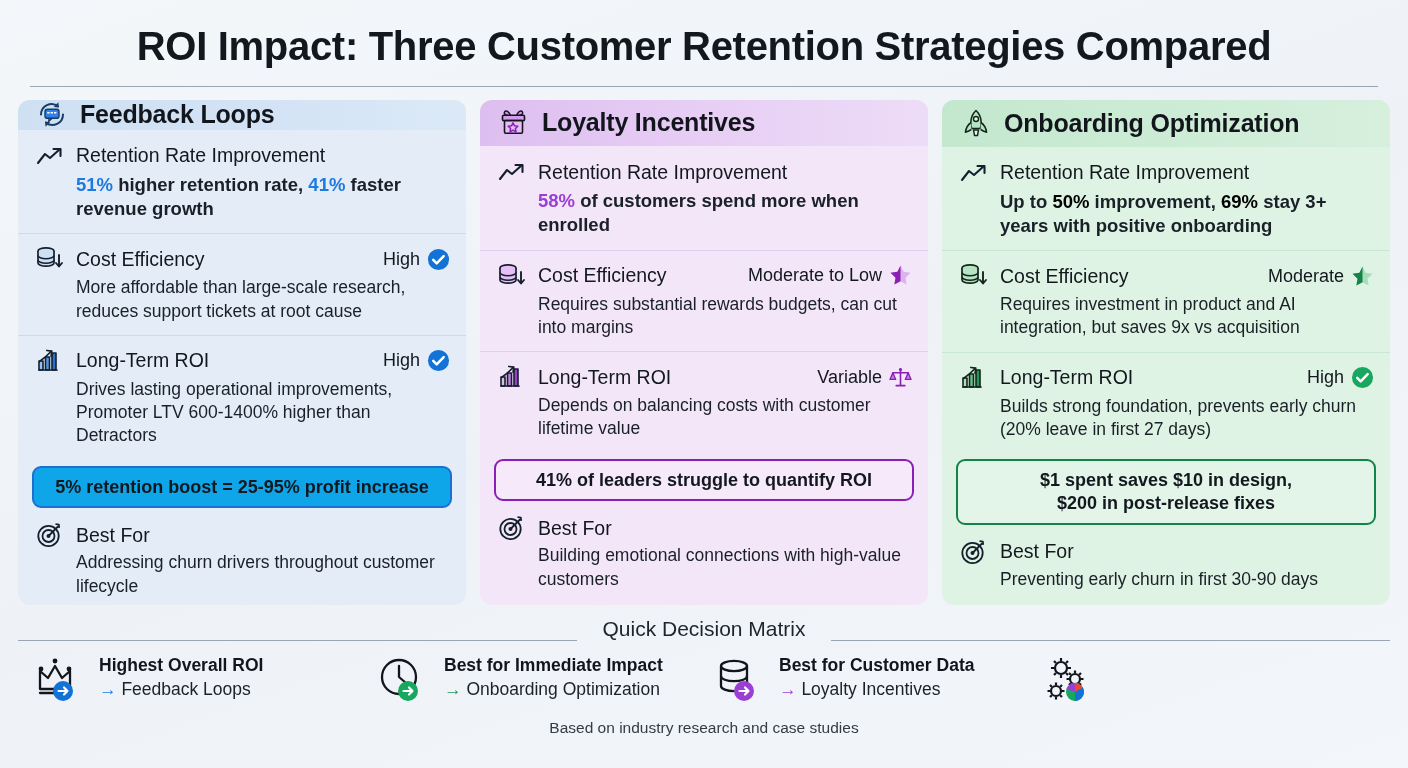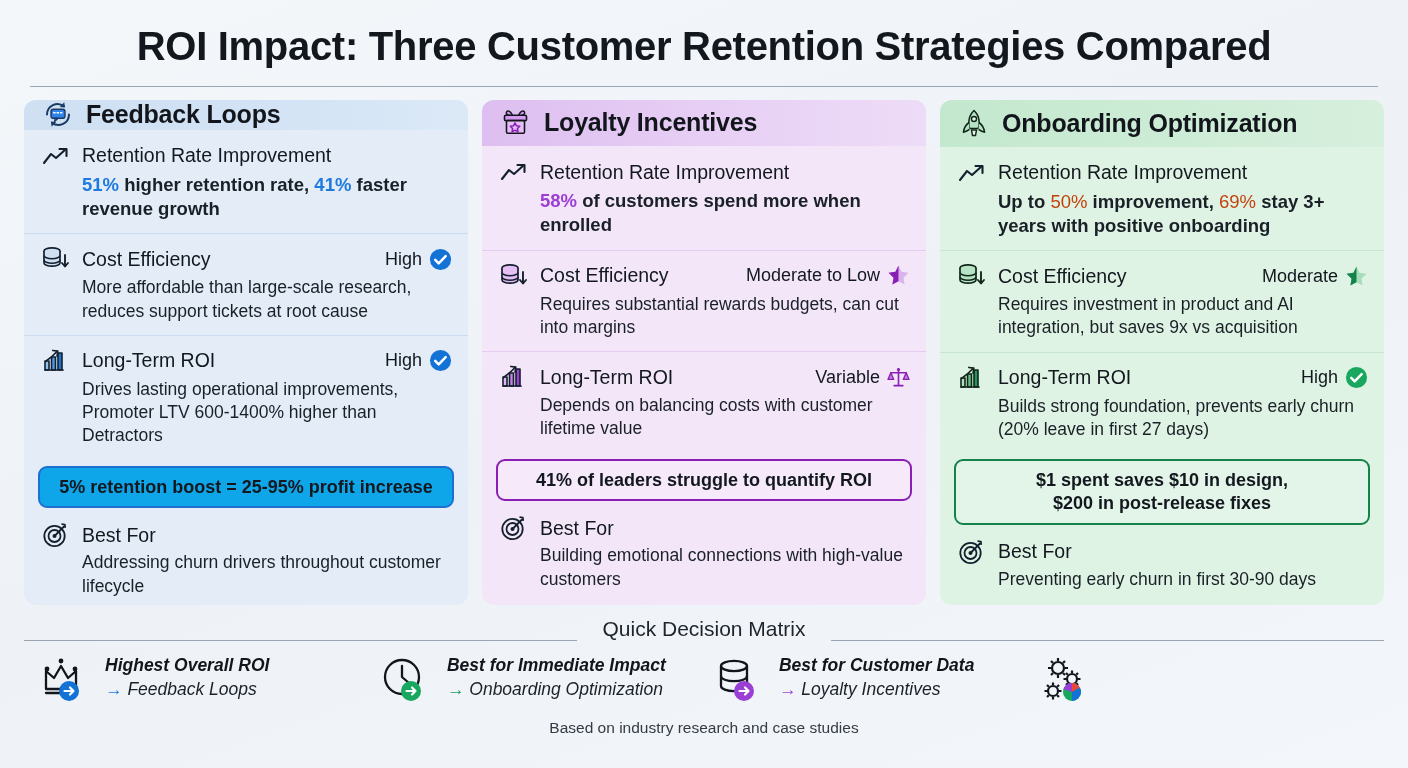--- a/index.html
+++ b/index.html
@@ -6,21 +6,21 @@
   html, body {
     width: 1408px; height: 768px;
     background: #f2f5f9;
     font-family: "Liberation Sans", sans-serif;
     overflow: hidden;
   }
   .page {
     position: relative;
     width: 1408px; height: 768px;
     background: linear-gradient(160deg, #f4f7fa 0%, #eef2f7 50%, #f3f6fa 100%);
-    padding: 0 24px;
+    padding: 0 18px;
   }
 
   
   .title-wrap { padding-top: 24px; text-align: center; }
   .title {
     font-size: 40px; font-weight: 700; color: #13181f;
     letter-spacing: -0.3px; line-height: 1.12;
   }
   .title-rule {
     margin: 17px auto 0; width: 1348px; height: 1px;
@@ -108,41 +108,41 @@
   .c2 .callout { border-color: #8a1fb5; background: #f5e9fa; }
 
   
   .c3 { background: #dff3e4; }
   .c3 .card-head { background: linear-gradient(90deg,#c3e8ce 0%, #cdecd6 55%, #d7efdd 100%); }
   .c3 .row + .row::before { background: #c9e6d2; }
   .c3 .callout { border-color: #14834a; background: #e3f5e8; }
 
   .hl-blue { color: #1f7ae0; font-weight: 700; }
   .hl-purple { color: #9b3fd4; font-weight: 700; }
-  .hl-green { color: #c2410c; font-weight: 400; }
+  .hl-green { color: #000000; font-weight: 700; }
 
   
   .matrix-title-row {
     display: flex; align-items: flex-end; gap: 25px;
     margin-top: 12px;
   }
   .matrix-rule { flex: 1; height: 1px; background: #9aa4b2; }
   .matrix-title { font-size: 21px; color: #1e242c; white-space: nowrap; }
 
   .matrix {
     display: flex; margin-top: 12px;
     padding: 0 16px;
   }
   .mcell { display: flex; gap: 11px; align-items: flex-start; }
   .mcell.m1 { width: 345px; }
   .mcell.m2 { width: 335px; }
   .mcell.m3 { width: 330px; }
   .mcell.m4 { width: 330px; }
   .m-icon { width: 54px; height: 50px; flex: 0 0 54px; margin-top: 2px; }
-  .m-text { padding-top: 2px; font-style: italic; }
+  .m-text { padding-top: 2px; }
   .m-title { font-size: 17.5px; font-weight: 700; color: #12161c; line-height: 1.2; }
   .m-sub { font-size: 17.5px; color: #1b2128; line-height: 1.24; margin-top: 3px; }
   .arr-blue { color: #1f7ae0; }
   .arr-green { color: #1d9a5a; }
   .arr-purple { color: #9b3fd4; }
 
   .footnote {
     text-align: center; margin-top: 14px;
     font-size: 15.5px; color: #343b44;
   }

